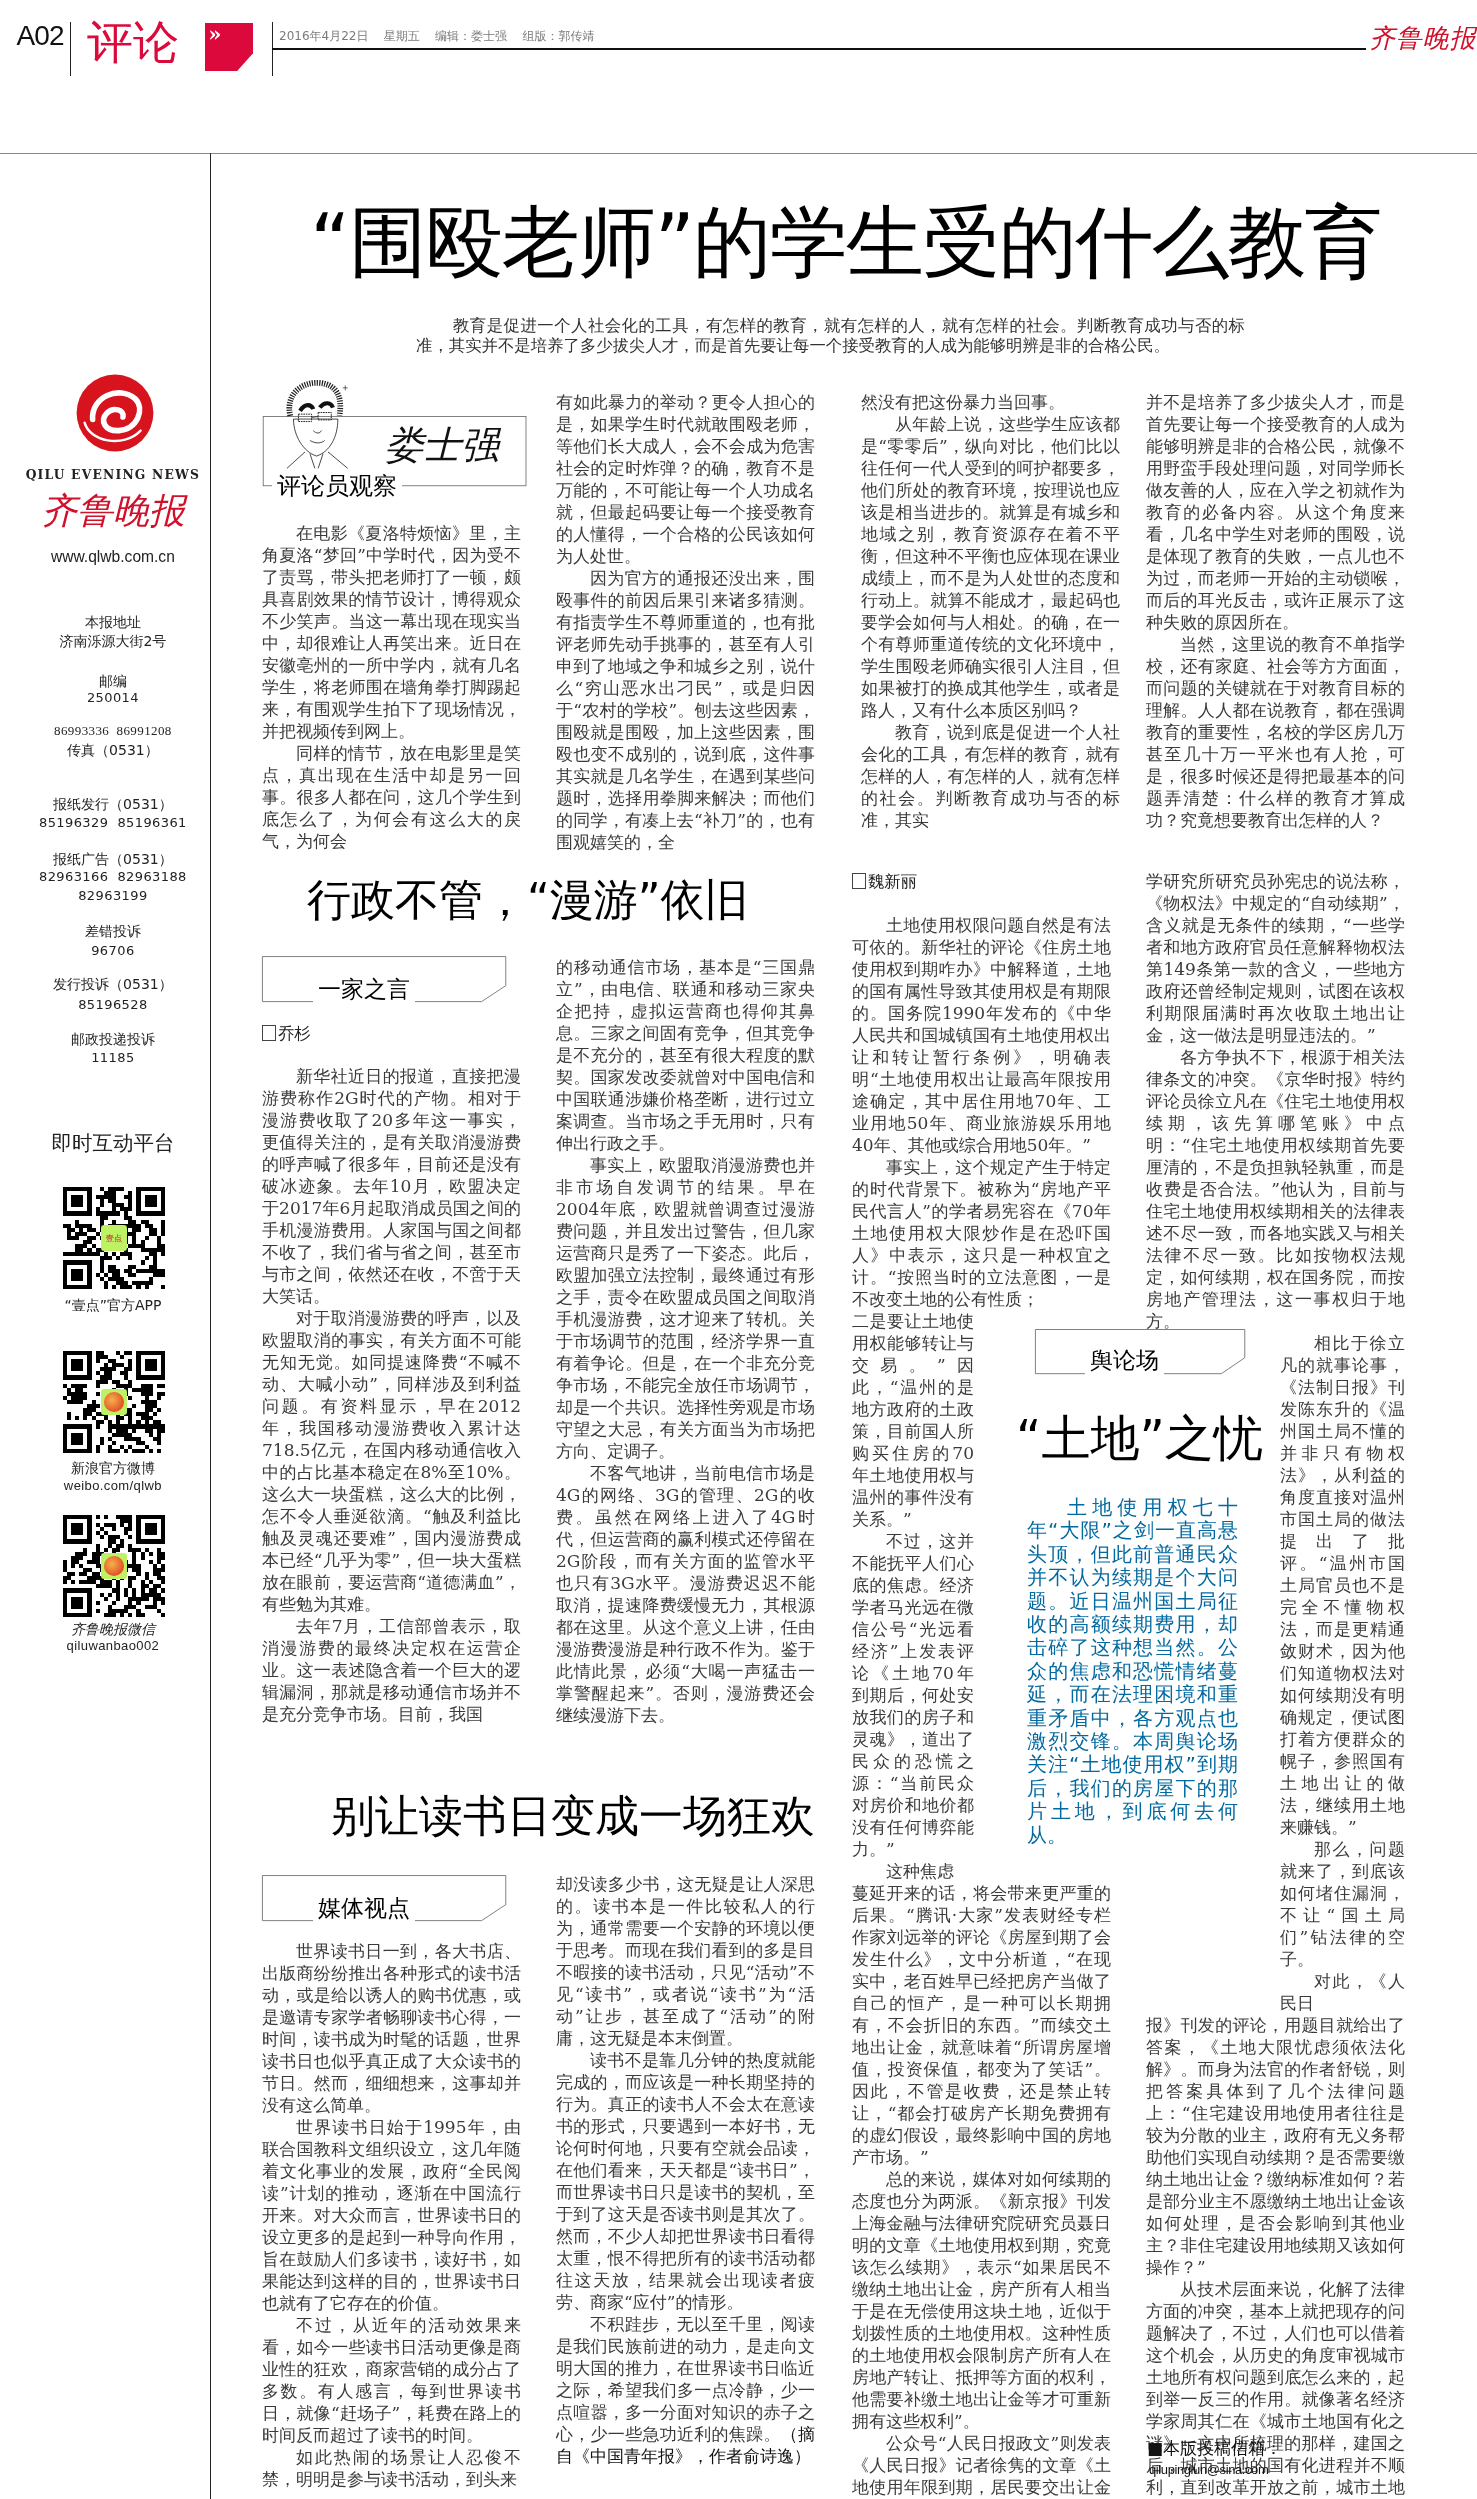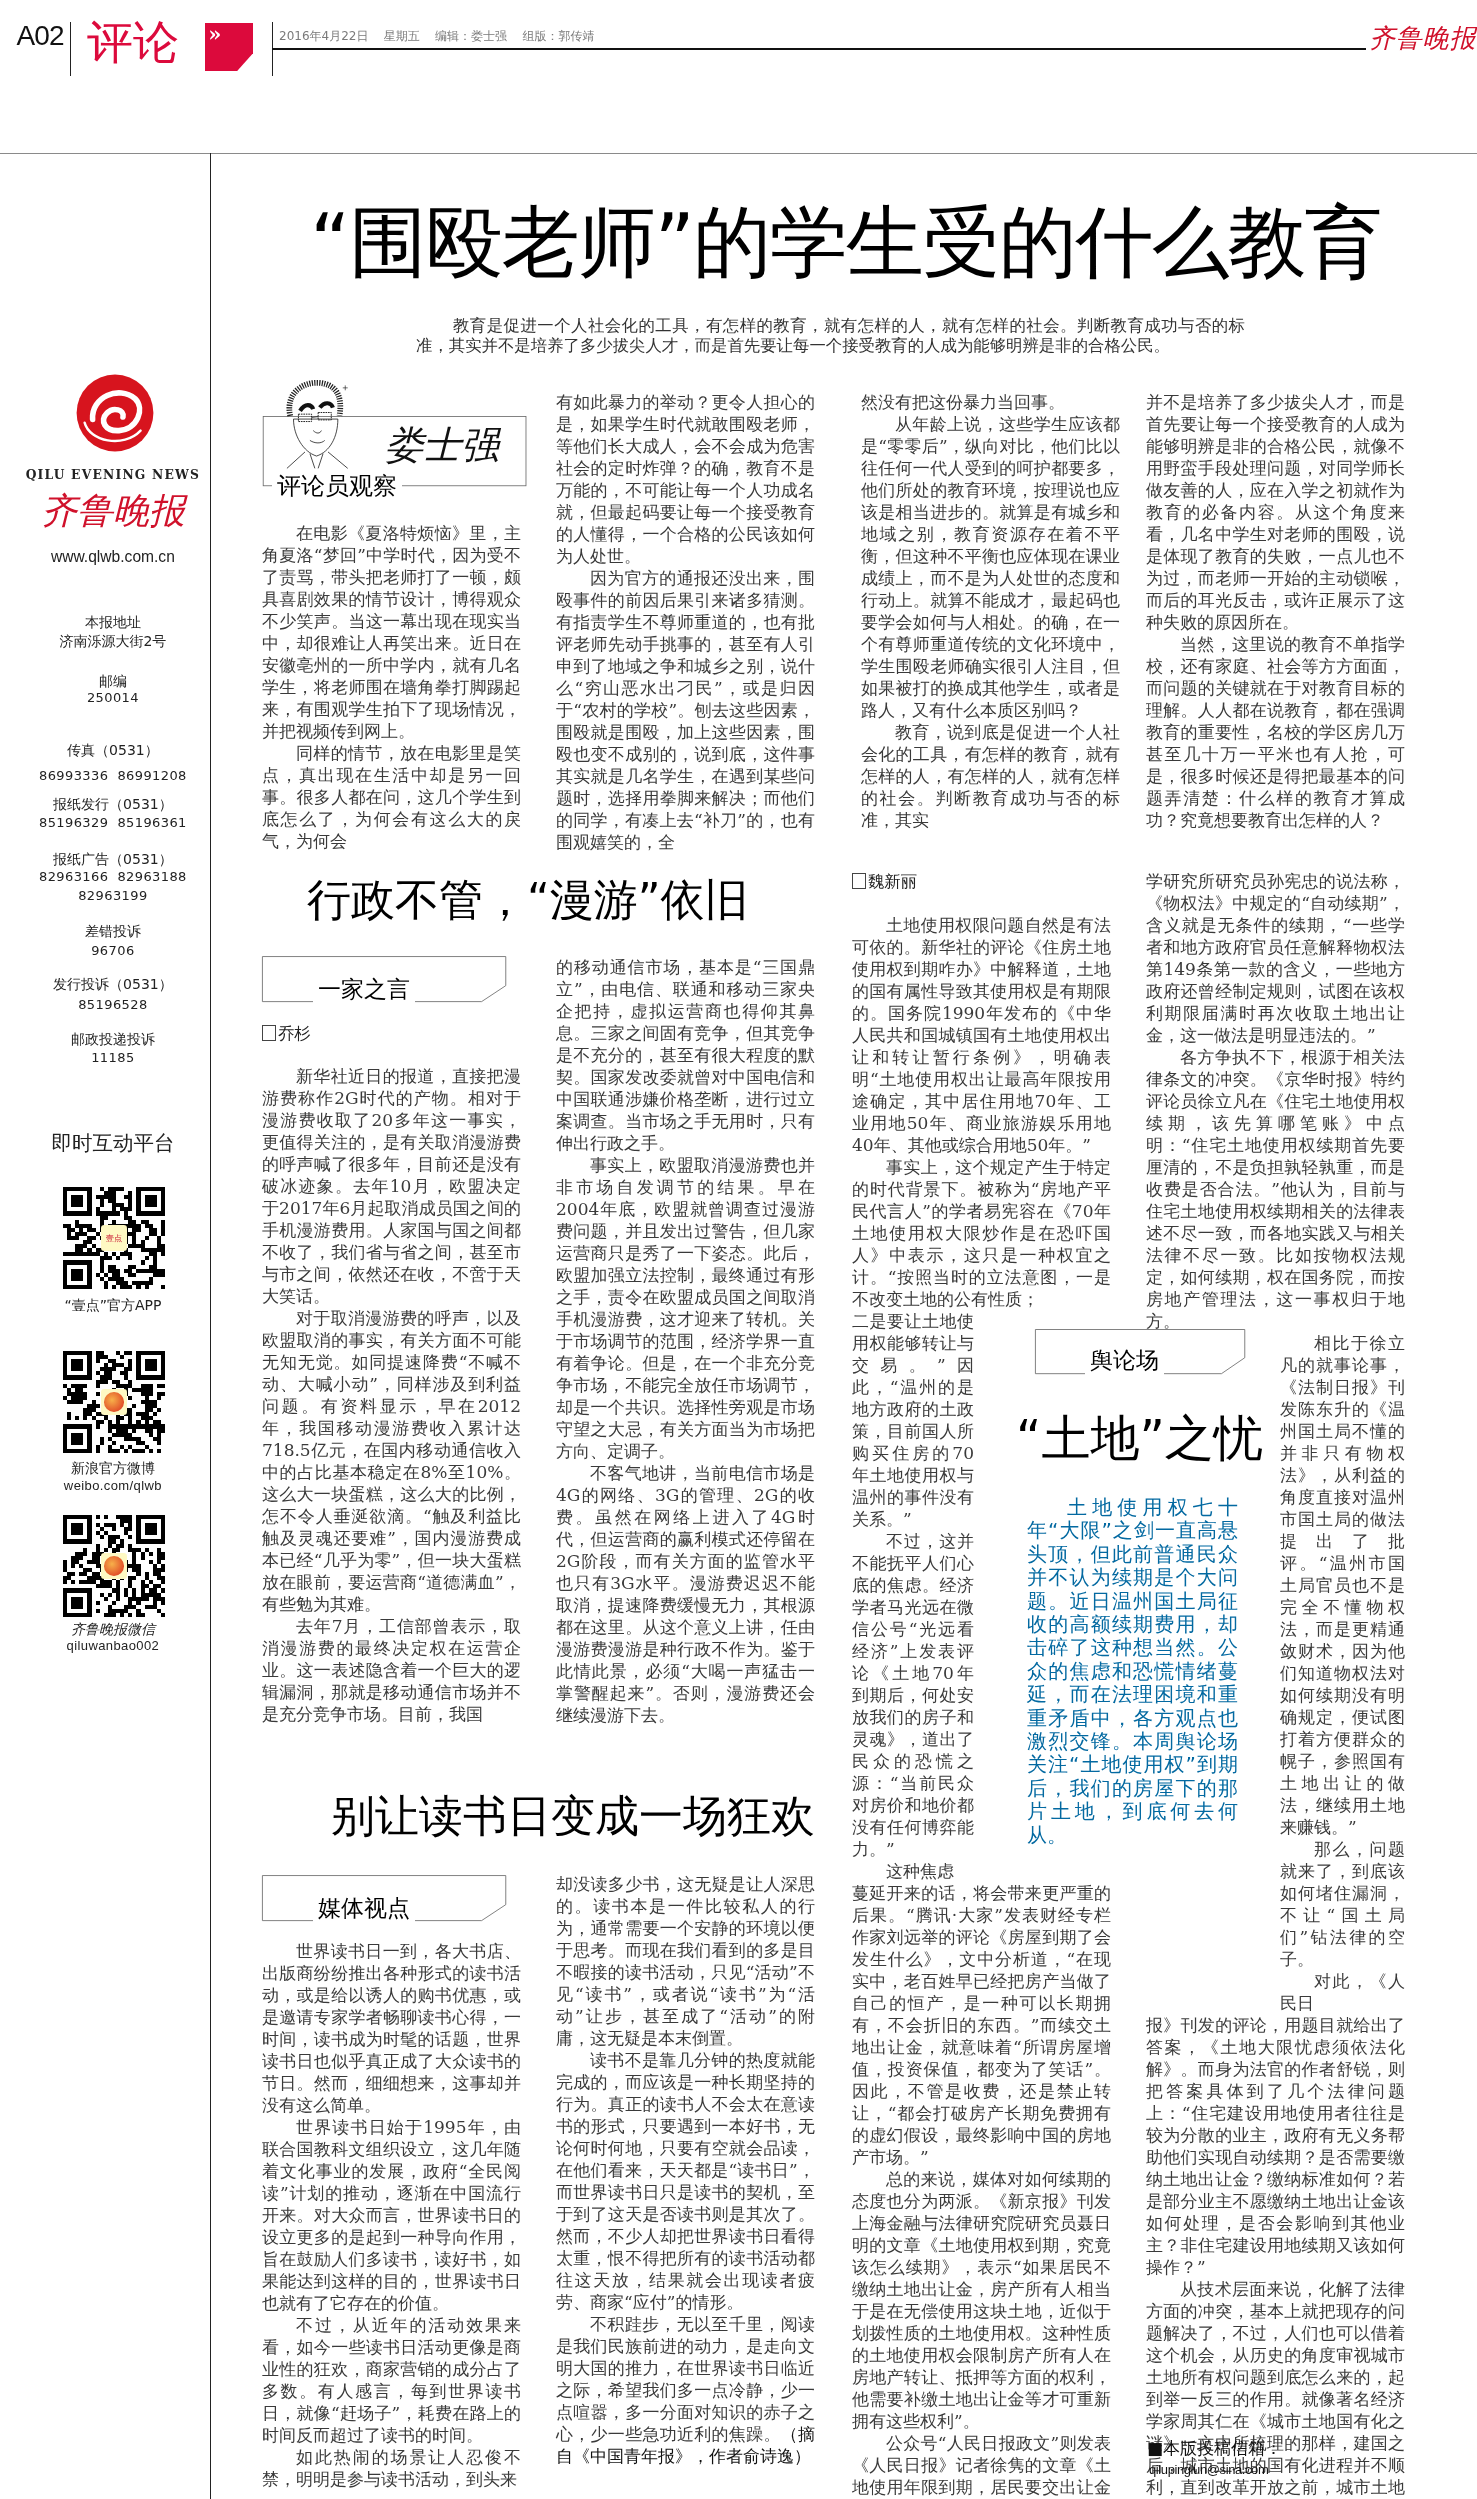--- a/index.html
+++ b/index.html
@@ -26,21 +26,21 @@
   .meta span { margin-right: 11.5px; }
   .masthead-top { left: 1369px; top: 21px; font-size: 26px; color: #d0112b; font-style: italic; letter-spacing: 0.8px; }
 
   
   .sb-line { position: absolute; left: 16.4px; width: 193px; text-align: center; font-family: "DejaVu Sans", sans-serif; color: #222; white-space: nowrap; }
   .sb-label { font-size: 14px; }
   .sb-value { font-size: 13px; letter-spacing: 0.4px; }
   .qr { position: absolute; left: 63px; width: 102px; height: 102px; }
   .qr svg { width: 102px; height: 102px; display: block; }
   .qr-logo {
-    position: absolute; left: 38px; top: 38px; width: 26px; height: 26px; background: #fef9c3;
+    position: absolute; left: 38px; top: 38px; width: 26px; height: 26px; background: #bef264;
     border-radius: 3.3px; display: flex; align-items: center; justify-content: center;
     font-size: 8.2px; color: #c8102e; font-family: "DejaVu Sans", sans-serif; overflow: hidden; text-align: center;
   }
   .qr-logo .dot { width: 19.7px; height: 19.7px; border-radius: 50%; background: radial-gradient(circle at 40% 40%, #f7b04a, #d92a1c); }
 
   
   .hl-main { left: 270px; top: 200px; width: 1151px; text-align: center; font-size: 78px; line-height: 85px; color: #000; white-space: nowrap; letter-spacing: -1.6px; }
   .deck { left: 416px; top: 316px; width: 829px; font-size: 16.4px; line-height: 19.7px; color: #333; text-indent: 37px; text-align: justify; font-family: "DejaVu Sans", sans-serif; }
   .hl-sub { font-size: 44px; line-height: 51px; color: #000; white-space: nowrap; }
 
@@ -98,21 +98,21 @@
   </div>
   <div class="sb-line" style="top:467px;font-family:'DejaVu Serif',serif;font-weight:bold;font-size:12.3px;letter-spacing:1.2px;">QILU EVENING NEWS</div>
   <div class="sb-line" style="top:487px;font-family:'DejaVu Serif',serif;font-style:italic;font-size:36px;color:#d0112b;">齐鲁晚报</div>
   <div class="sb-line" style="top:548px;font-size:15.6px;font-family:'Liberation Sans',sans-serif;">www.qlwb.com.cn</div>
 
   <div class="sb-line sb-label" style="top:614px;">本报地址</div>
   <div class="sb-line sb-label" style="top:633px;">济南泺源大街2号</div>
   <div class="sb-line sb-label" style="top:673px;">邮编</div>
   <div class="sb-line sb-value" style="top:690px;">250014</div>
   <div class="sb-line sb-label" style="top:742px;">传真（0531）</div>
-  <div class="sb-line sb-value" style="top:768px;white-space:pre;">86993336  86991208</div>
+  <div class="sb-line sb-value" style="top:723px;white-space:pre;font-family:Liberation Serif, serif;">86993336  86991208</div>
   <div class="sb-line sb-label" style="top:796px;">报纸发行（0531）</div>
   <div class="sb-line sb-value" style="top:815px;white-space:pre;">85196329  85196361</div>
   <div class="sb-line sb-label" style="top:851px;">报纸广告（0531）</div>
   <div class="sb-line sb-value" style="top:869px;white-space:pre;">82963166  82963188</div>
   <div class="sb-line sb-value" style="top:888px;">82963199</div>
   <div class="sb-line sb-label" style="top:923px;">差错投诉</div>
   <div class="sb-line sb-value" style="top:943px;">96706</div>
   <div class="sb-line sb-label" style="top:976px;">发行投诉（0531）</div>
   <div class="sb-line sb-value" style="top:997px;">85196528</div>
   <div class="sb-line sb-label" style="top:1031px;">邮政投递投诉</div>

